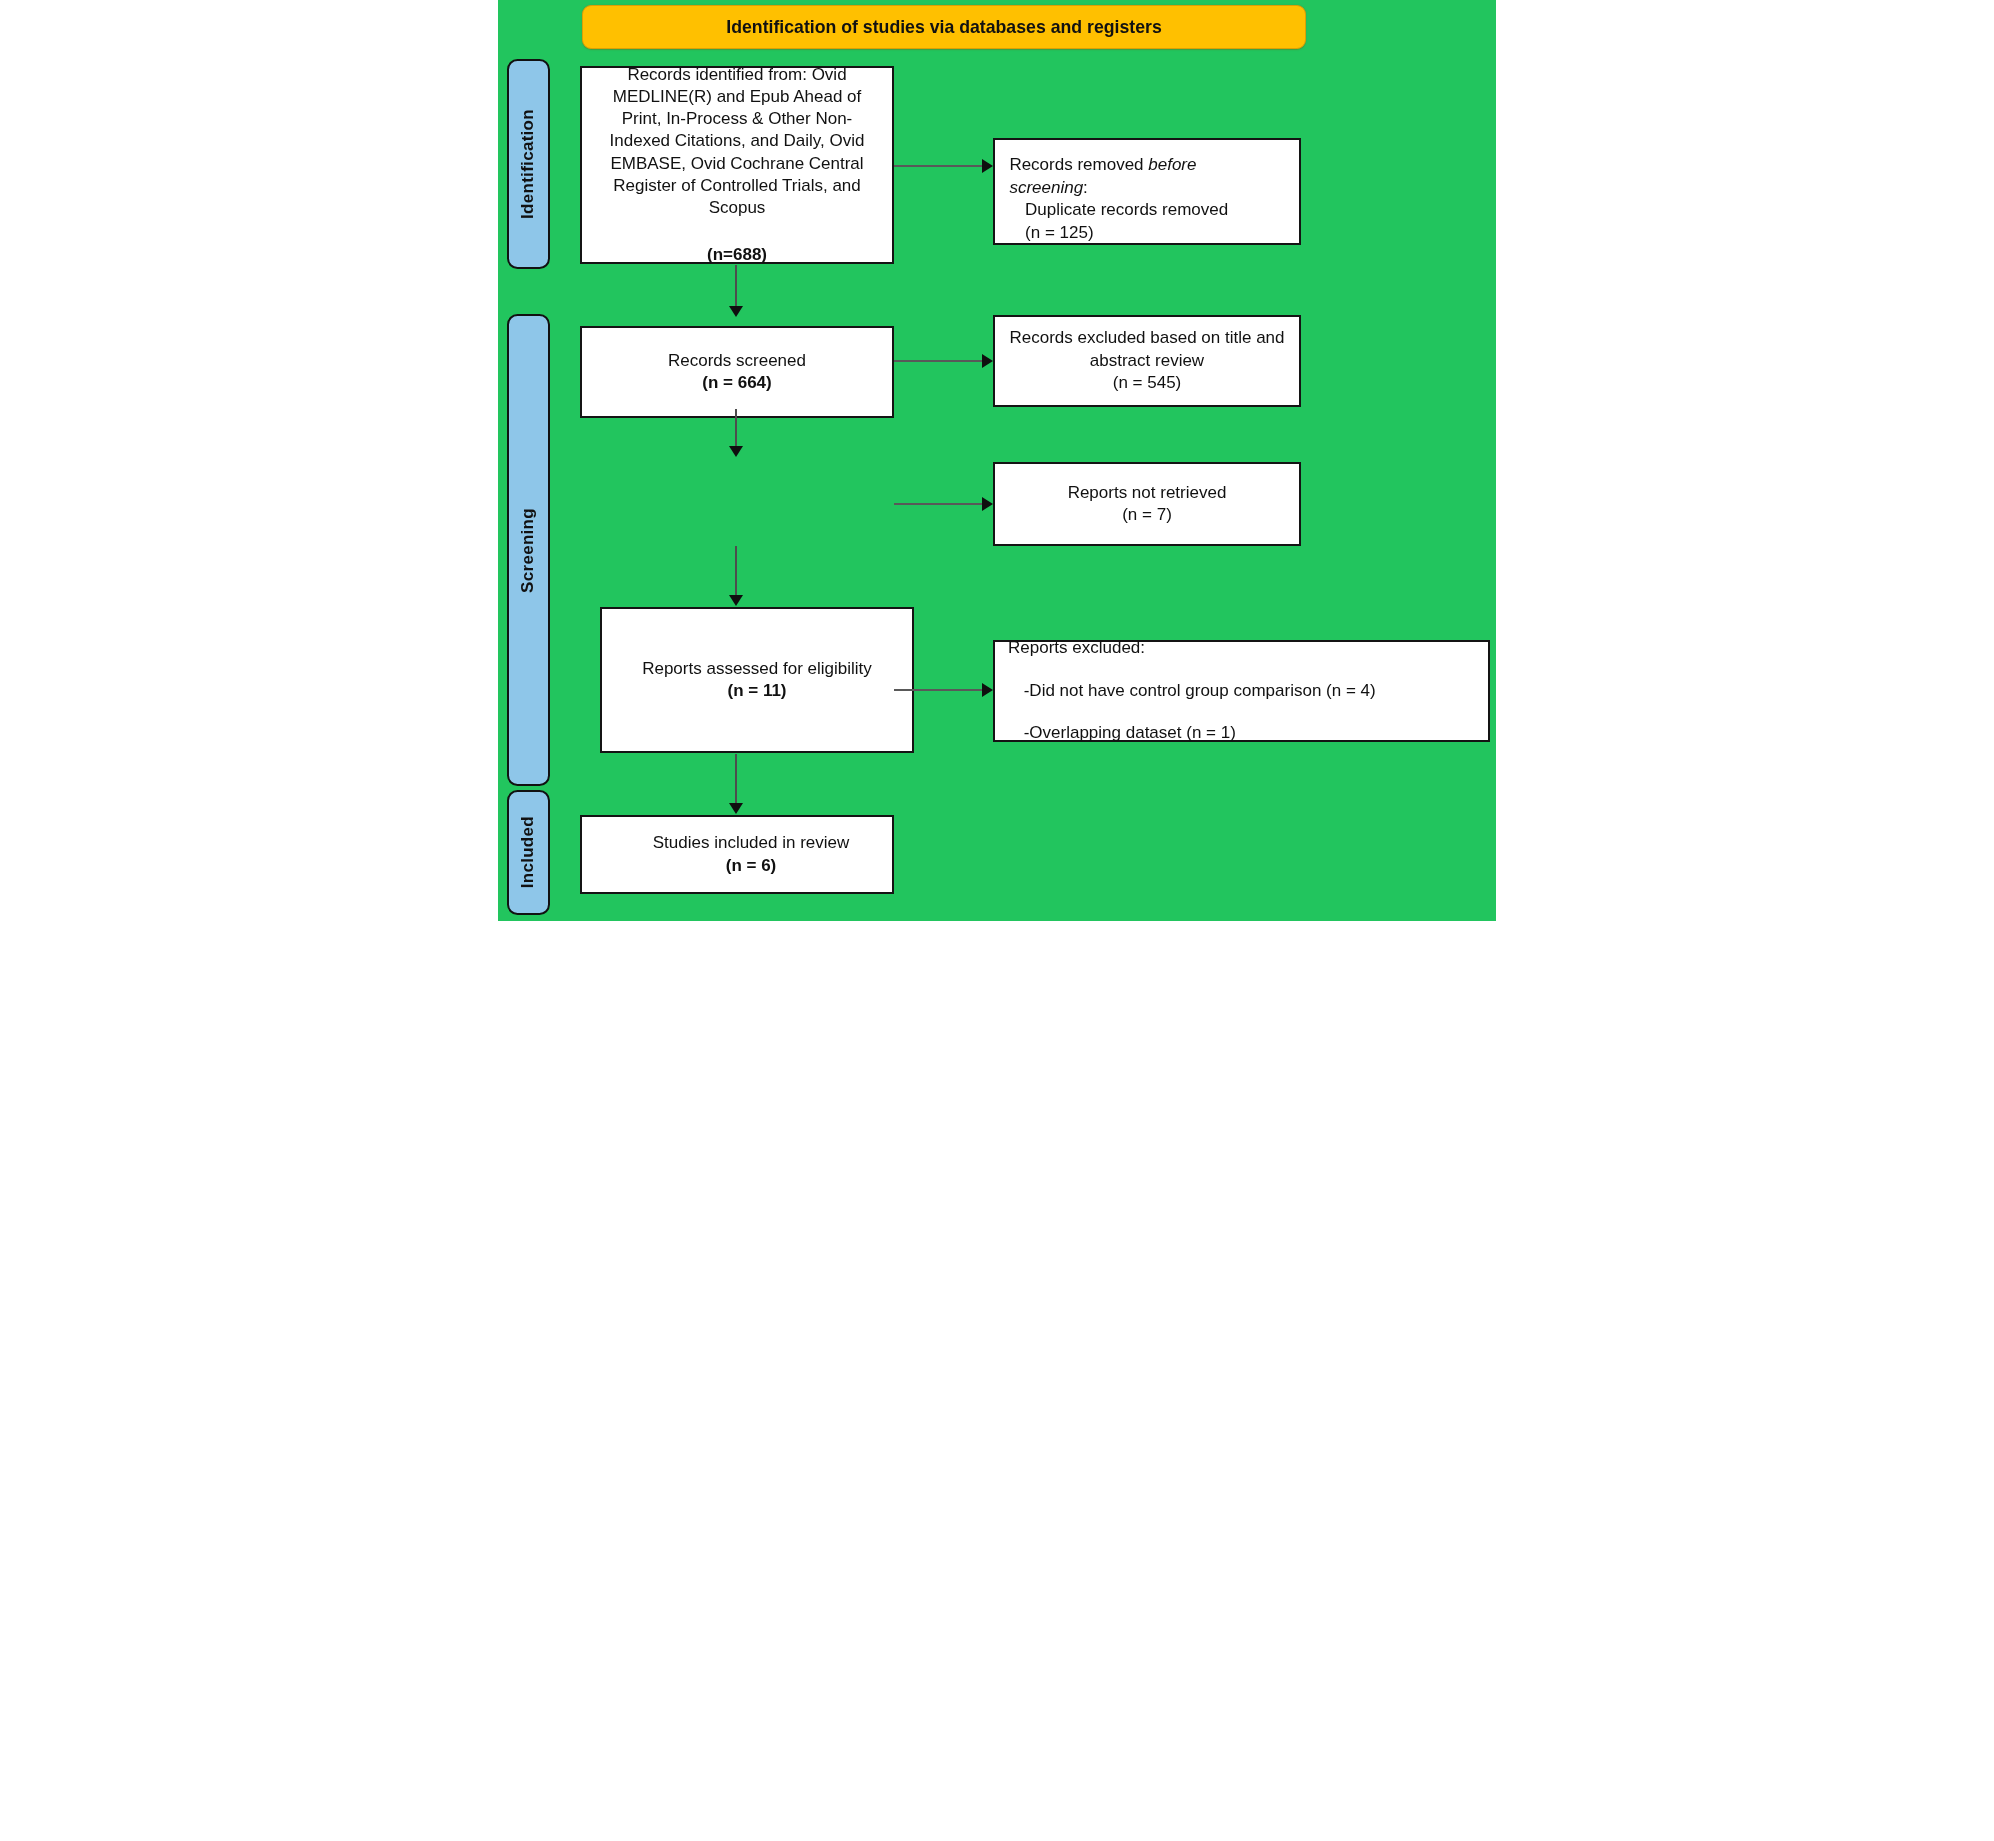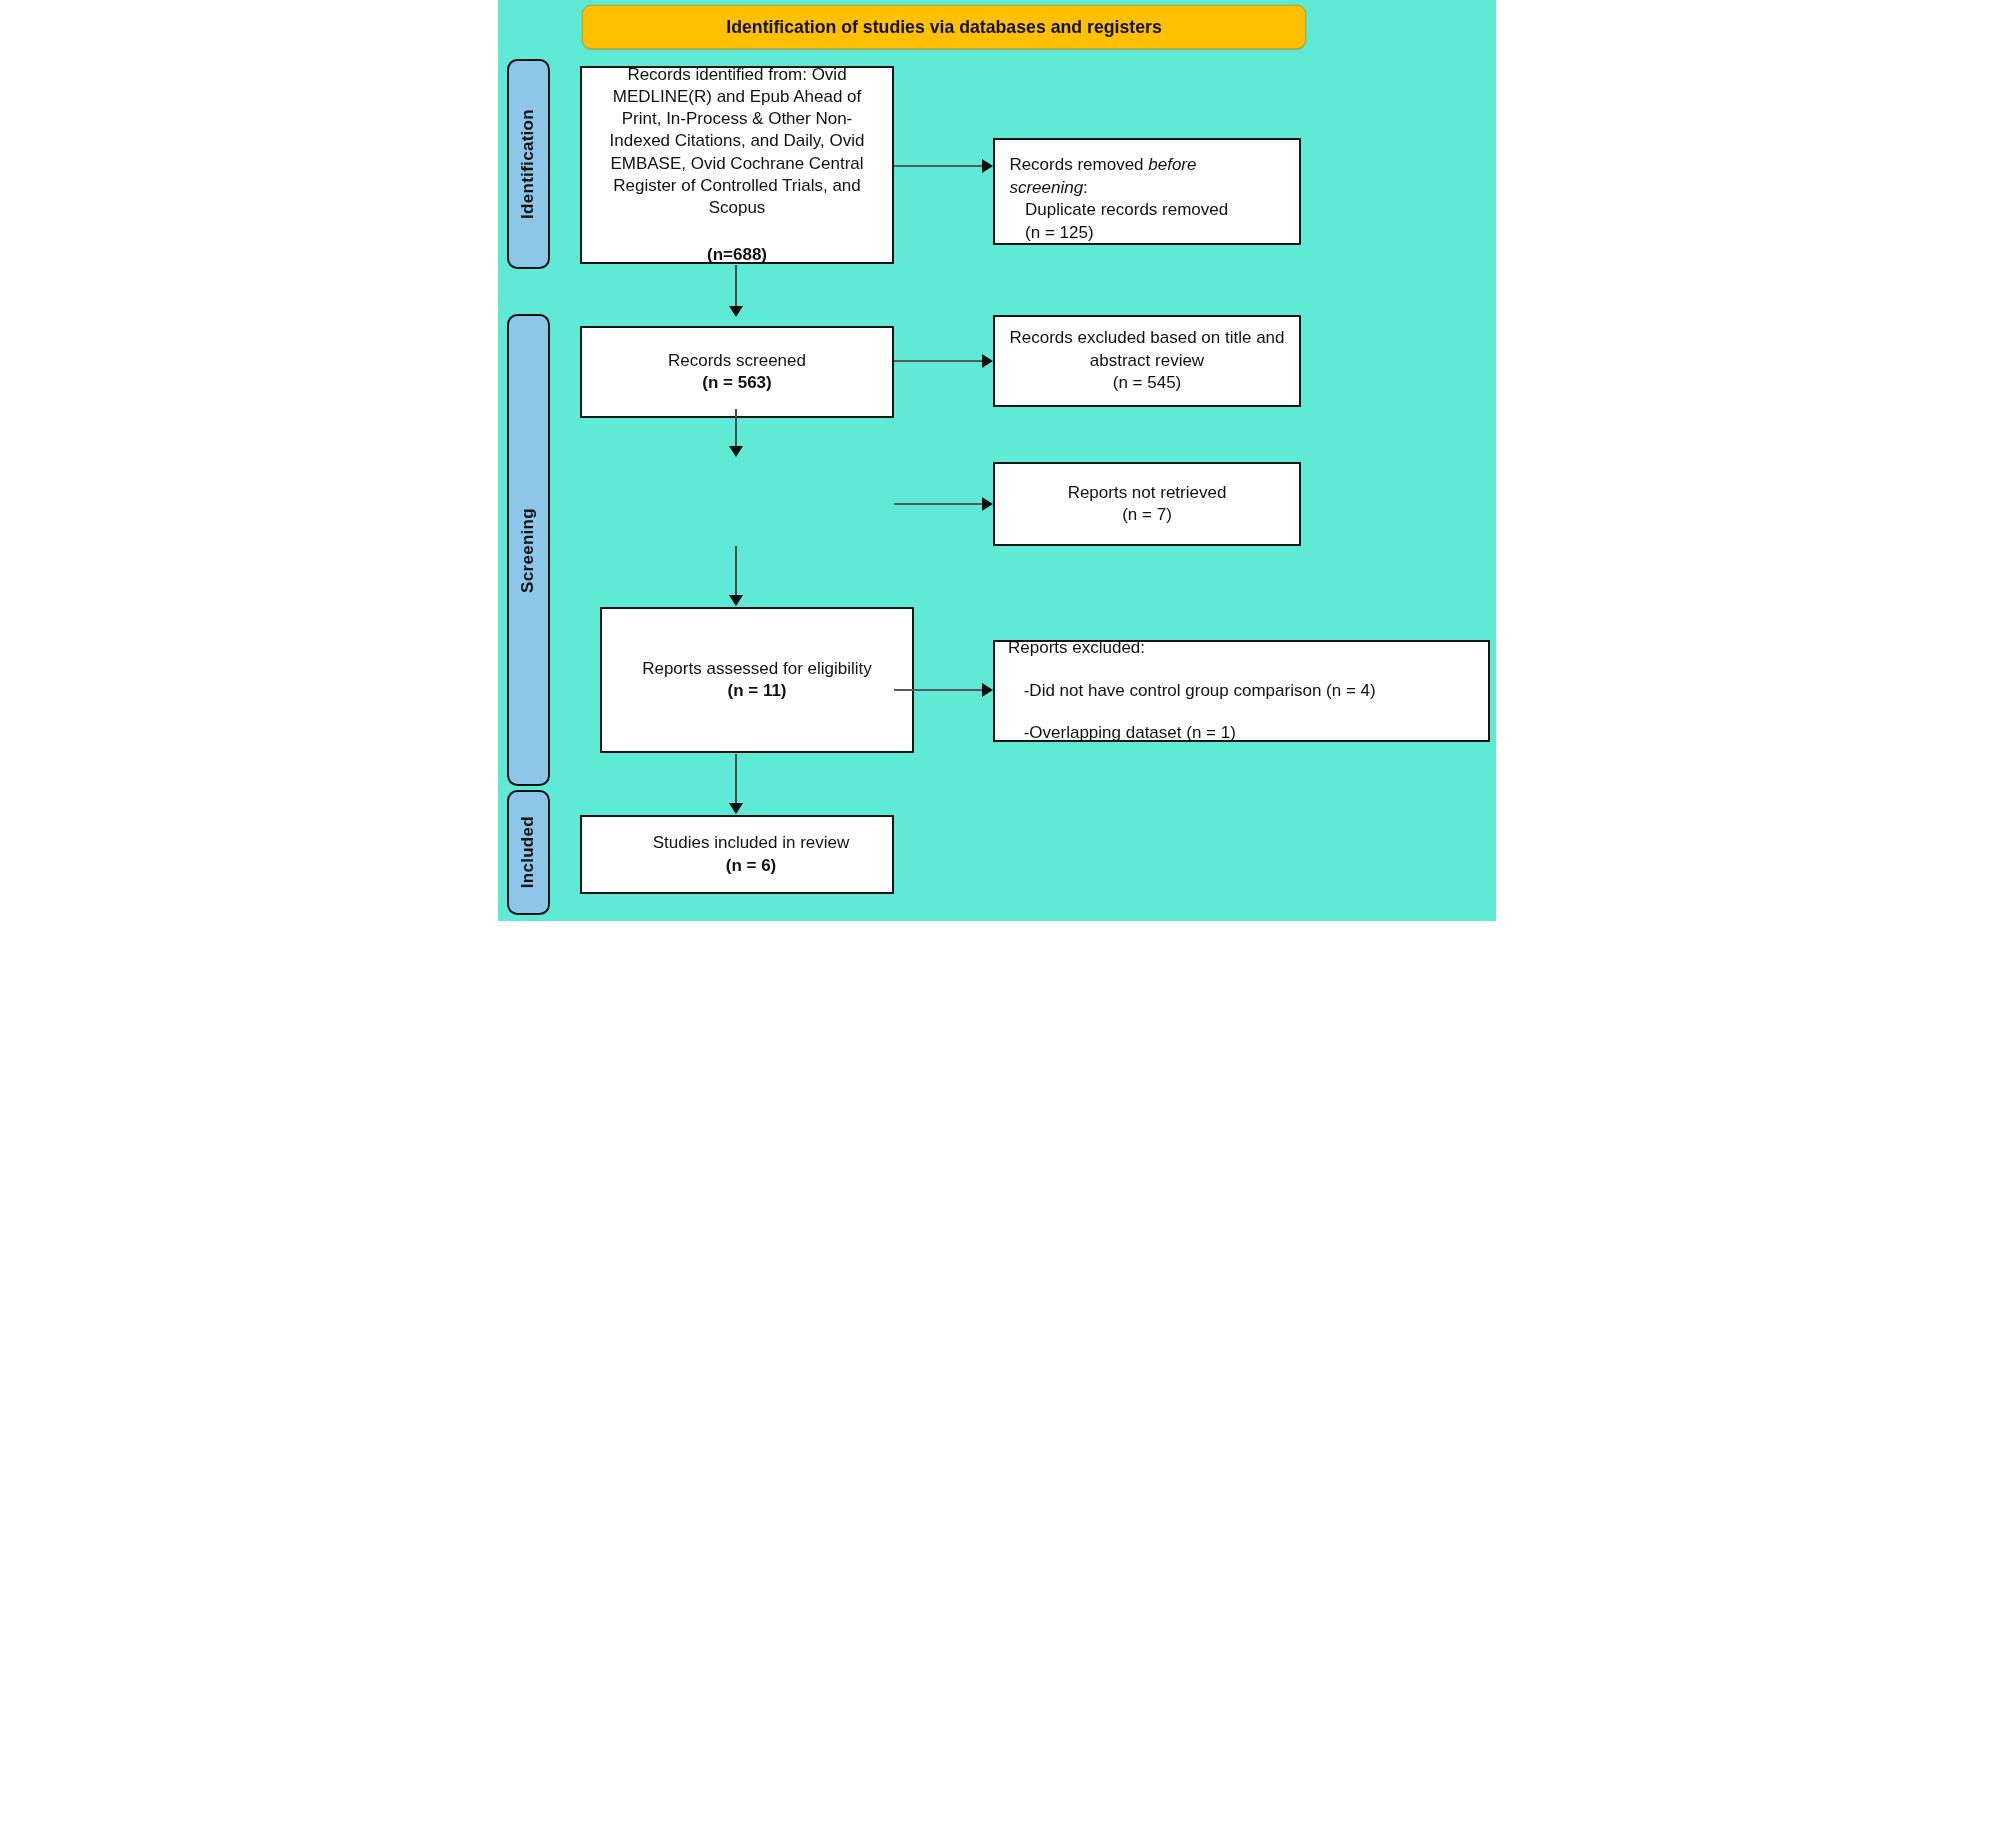--- a/index.html
+++ b/index.html
@@ -6,21 +6,21 @@
     margin:0;
     padding:0;
     background:#ffffff;
     font-family:"Liberation Sans", sans-serif;
     color:#111;
   }
   .stage{
     position:relative;
     width:998px;
     height:921px;
-    background:#5eead4;
+    background:#22c55e;
     margin:0 auto;
     overflow:hidden;
   }
   
   .banner{
     position:absolute;
     left:84px; top:5.2px;
     width:722px; height:42px;
     background:var(--banner-bg,#FFC000);
     border:1.3px solid #dd9f05;
@@ -153,21 +153,21 @@
     <span>Included</span>
   </div>
 
   <div class="fbox" id="box-identified">
     <div>Records identified from: Ovid MEDLINE(R) and Epub Ahead of Print, In-Process &amp; Other Non-Indexed Citations, and Daily, Ovid EMBASE, Ovid Cochrane Central Register of Controlled Trials, and Scopus</div>
     <div class="nline">(n=688)</div>
   </div>
 
   <div class="fbox" id="box-screened">
     <div>Records screened</div>
-    <div class="nline">(n = 563)</div>
+    <div class="nline">(n = 664)</div>
   </div>
 
 
   <div class="fbox" id="box-assessed">
     <div>Reports assessed for eligibility</div>
     <div class="nline">(n = 11)</div>
   </div>
 
   <div class="fbox" id="box-included">
     <div>Studies included in review</div>

